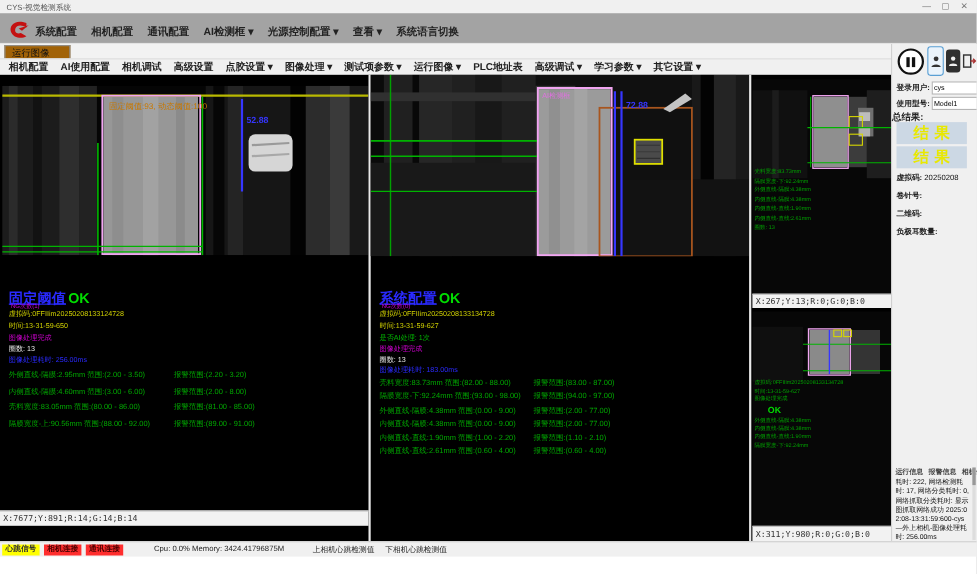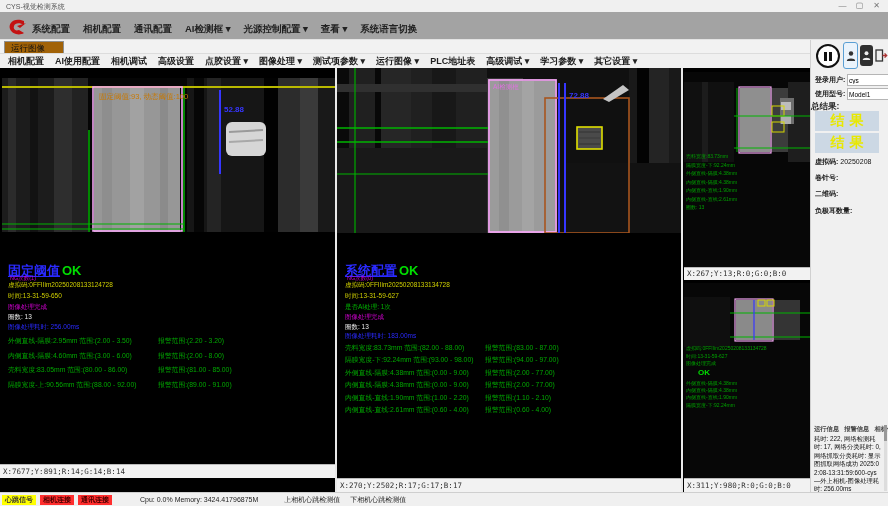--- a/index.html
+++ b/index.html
@@ -247,21 +247,20 @@
       </div>
         <div class="meas-row">
         <span class="m-main">内侧直线-直线:1.90mm 范围:(1.00 - 2.20)</span>
         <span class="m-alarm">报警范围:(1.10 - 2.10)</span>
       </div>
         <div class="meas-row">
         <span class="m-main">内侧直线-直线:2.61mm 范围:(0.60 - 4.00)</span>
         <span class="m-alarm">报警范围:(0.60 - 4.00)</span>
       </div>
       </div>
-    <div class="coord-strip" style="left:337px;top:410px;width:344px;">X:270;Y:2502;R:17;G:17;B:17</div>
 
     <div class="sep" style="left:681px;"></div>
 
     <svg class="abs" style="left:684px;top:4px;" width="126" height="195" viewBox="0 0 126 195">
       <rect width="126" height="195" fill="#070707"></rect>
       <rect x="0" y="10" width="50" height="80" fill="#101010"></rect>
       <rect x="18" y="10" width="6" height="80" fill="#1c1c1c"></rect>
       <rect x="104" y="10" width="22" height="80" fill="#1e1e1e"></rect>
       <rect x="56" y="16" width="30" height="64" fill="#8f8f8f"></rect>
       <rect x="86" y="16" width="18" height="64" fill="#3c3c3c"></rect>

